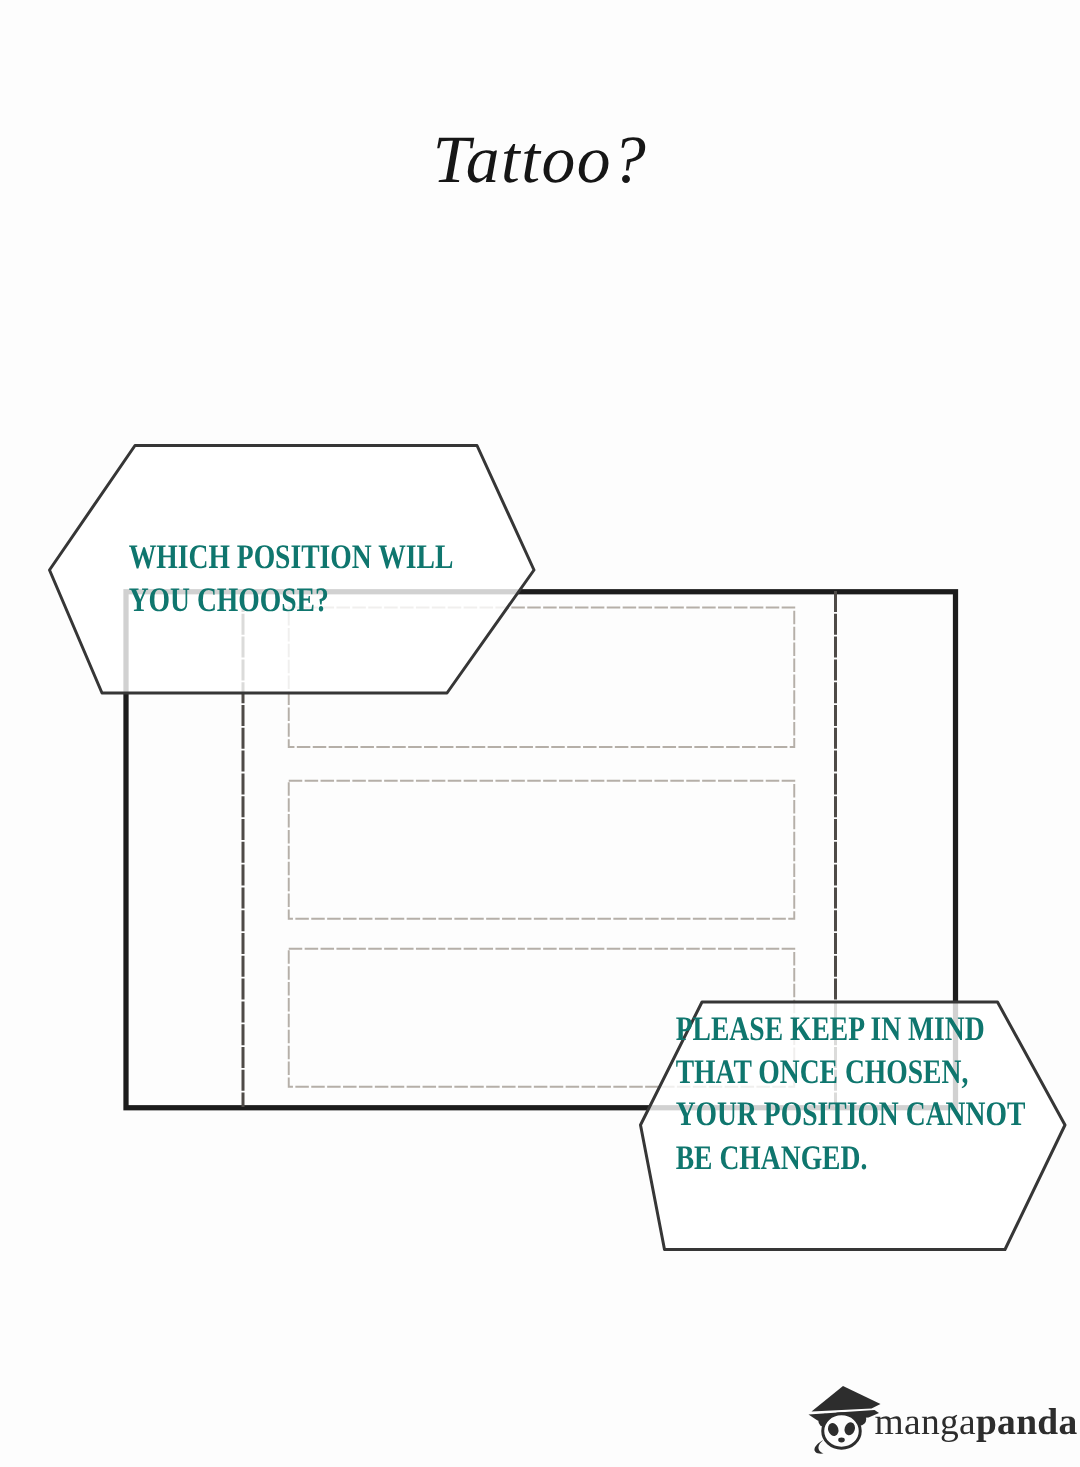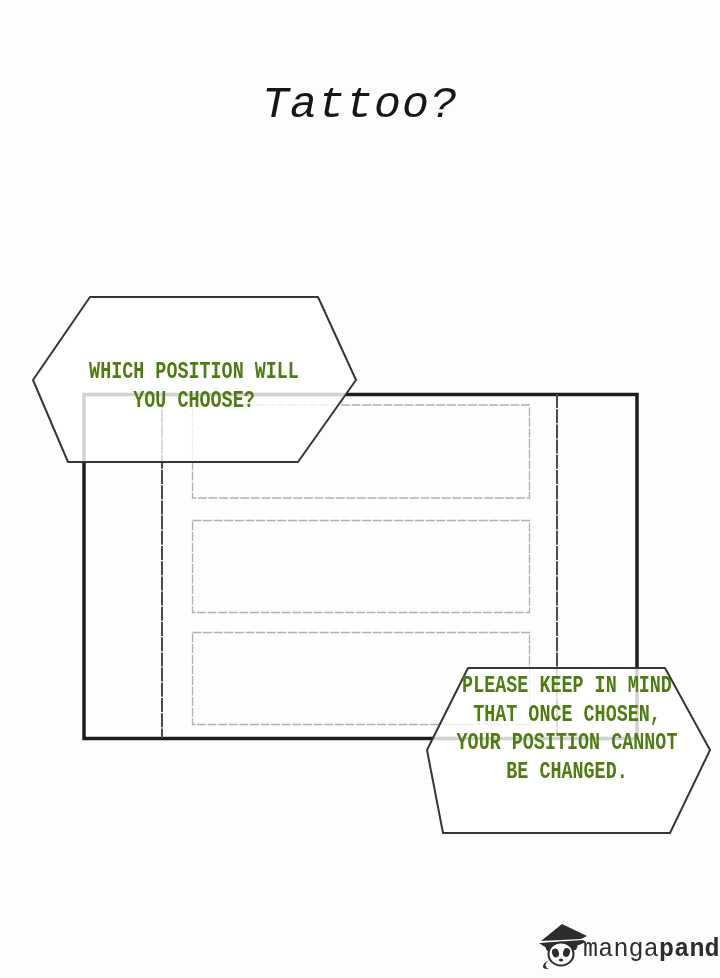--- a/index.html
+++ b/index.html
@@ -1,37 +1,37 @@
 <!DOCTYPE html>
 <html><head>
 <meta charset="utf-8">
 <style>
   html,body{margin:0;padding:0;}
   .page{
     position:relative;
     width:720px;height:978px;
     background:#fdfdfd;
     overflow:hidden;
-    font-family:Liberation Mono, monospace;
+    font-family:Liberation Serif, serif;
   }
   .art{position:absolute;left:0;top:0;width:720px;height:978px;}
   .title{
     position:absolute;
     left:0;top:80px;width:720px;
     text-align:center;
     font-style:italic;
     font-size:45px;
     letter-spacing:1px;
     color:#161616;
   }
   .bubble-text{
     position:absolute;
     transform:translate(-50%,-50%);
-    text-align:center;
-    color:#4d7c0f;
+    text-align:left;
+    color:#0f766e;
     white-space:nowrap;
   }
   .condensed{
     transform:scaleX(0.8);
     transform-origin:center center;
     font-weight:bold;
     font-size:23px;
     line-height:28.5px;
     letter-spacing:0px;
   }

